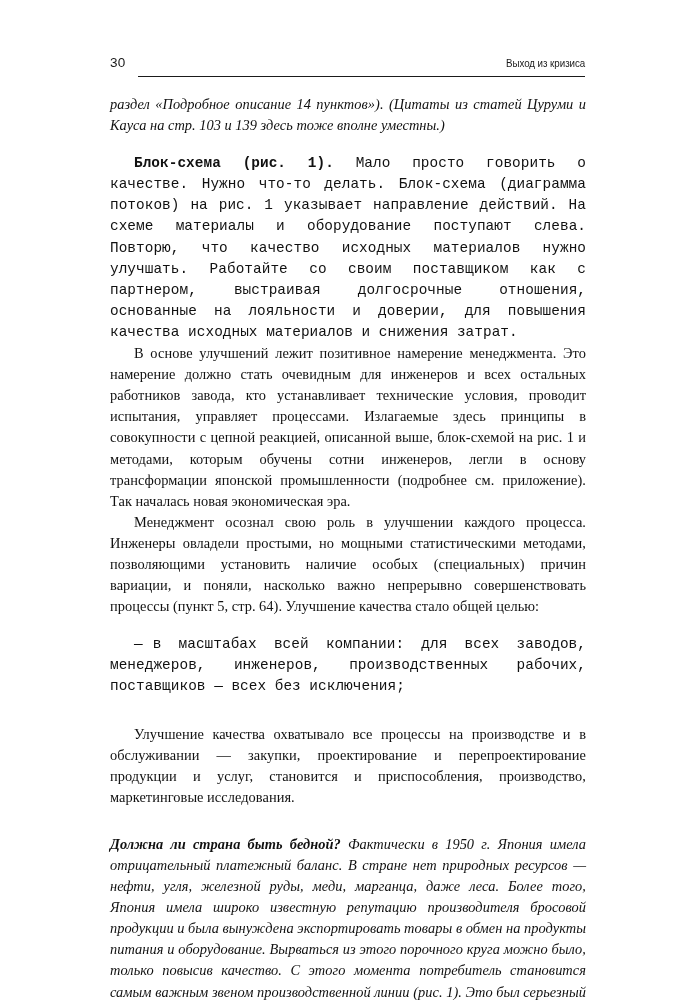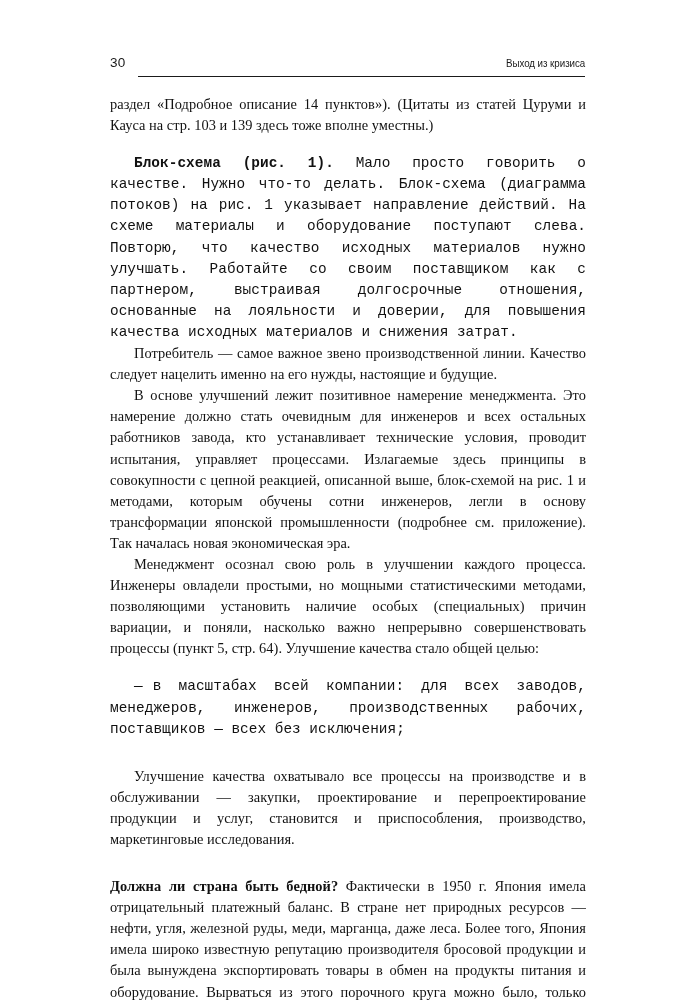--- a/index.html
+++ b/index.html
@@ -78,21 +78,21 @@
     margin: 0;
     font-size: 14.4px;
     line-height: 21.1px;
     text-align: justify;
     text-justify: inter-word;
     hyphens: manual;
     word-spacing: -0.1px;
     letter-spacing: 0.05px;
   }
 
-  p.no-indent { text-indent: 0; }
+  p.no-indent { text-indent: 0; font-style: italic; }
   p.indent    { text-indent: 24px; }
 
   
   p.space-before { margin-top: 17px; font-family: Liberation Mono, monospace; }
   p.space-before-lg { margin-top: 26px; }
 
   .lead-bold {
     font-weight: bold;
   }
 
@@ -116,21 +116,20 @@
     <span class="running-title">Выход из кризиса</span>
     <div class="header-rule"></div>
   </div>
 
   <div class="body-block">
 
     <p class="no-indent">раздел «Подробное описание 14 пунктов»). (Цитаты из статей Цуруми и Кауса на стр. 103 и 139 здесь тоже вполне уместны.)</p>
 
     <p class="indent space-before"><span class="lead-bold">Блок-схема (рис. 1).</span><span> Мало просто говорить о качестве. Нужно что-то делать. Блок-схема (диаграмма потоков) на рис. 1 указывает направление действий. На схеме материалы и оборудование поступают слева. Повторю, что качество исходных материалов нужно улучшать. Работайте со своим поставщиком как с партнером, выстраивая долгосрочные отношения, основанные на лояльности и доверии, для повышения качества исходных материалов и снижения затрат.</span></p>
 
-    <p class="indent">Потребитель — самое важное звено производственной линии. Качество следует нацелить именно на его нужды, настоящие и будущие.</p>
 
     <p class="indent">В основе улучшений лежит позитивное намерение менеджмента. Это намерение должно стать очевидным для инженеров и всех остальных работников завода, кто устанавливает технические условия, проводит испытания, управляет процессами. Излагаемые здесь принципы в совокупности с цепной реакцией, описанной выше, блок-схемой на рис. 1 и методами, которым обучены сотни инженеров, легли в основу трансформации японской промышленности (подробнее см. приложение). Так началась новая экономическая эра.</p>
 
     <p class="indent">Менеджмент осознал свою роль в улучшении каждого процесса. Инженеры овладели простыми, но мощными статистическими методами, позволяющими установить наличие особых (специальных) причин вариации, и поняли, насколько важно непрерывно совершенствовать процессы (пункт 5, стр. 64). Улучшение качества стало общей целью:</p>
 
     <p class="dash-item space-before"><span class="dash">—</span><span class="dash-gap"></span><span>в масштабах всей компании: для всех заводов, менеджеров, инженеров, производственных рабочих, поставщиков — всех без исключения;</span></p>
 
 
     <p class="indent space-before-lg">Улучшение качества охватывало все процессы на производстве и в обслуживании — закупки, проектирование и перепроектирование продукции и услуг, становится и приспособления, производство, маркетинговые исследования.</p>
 

